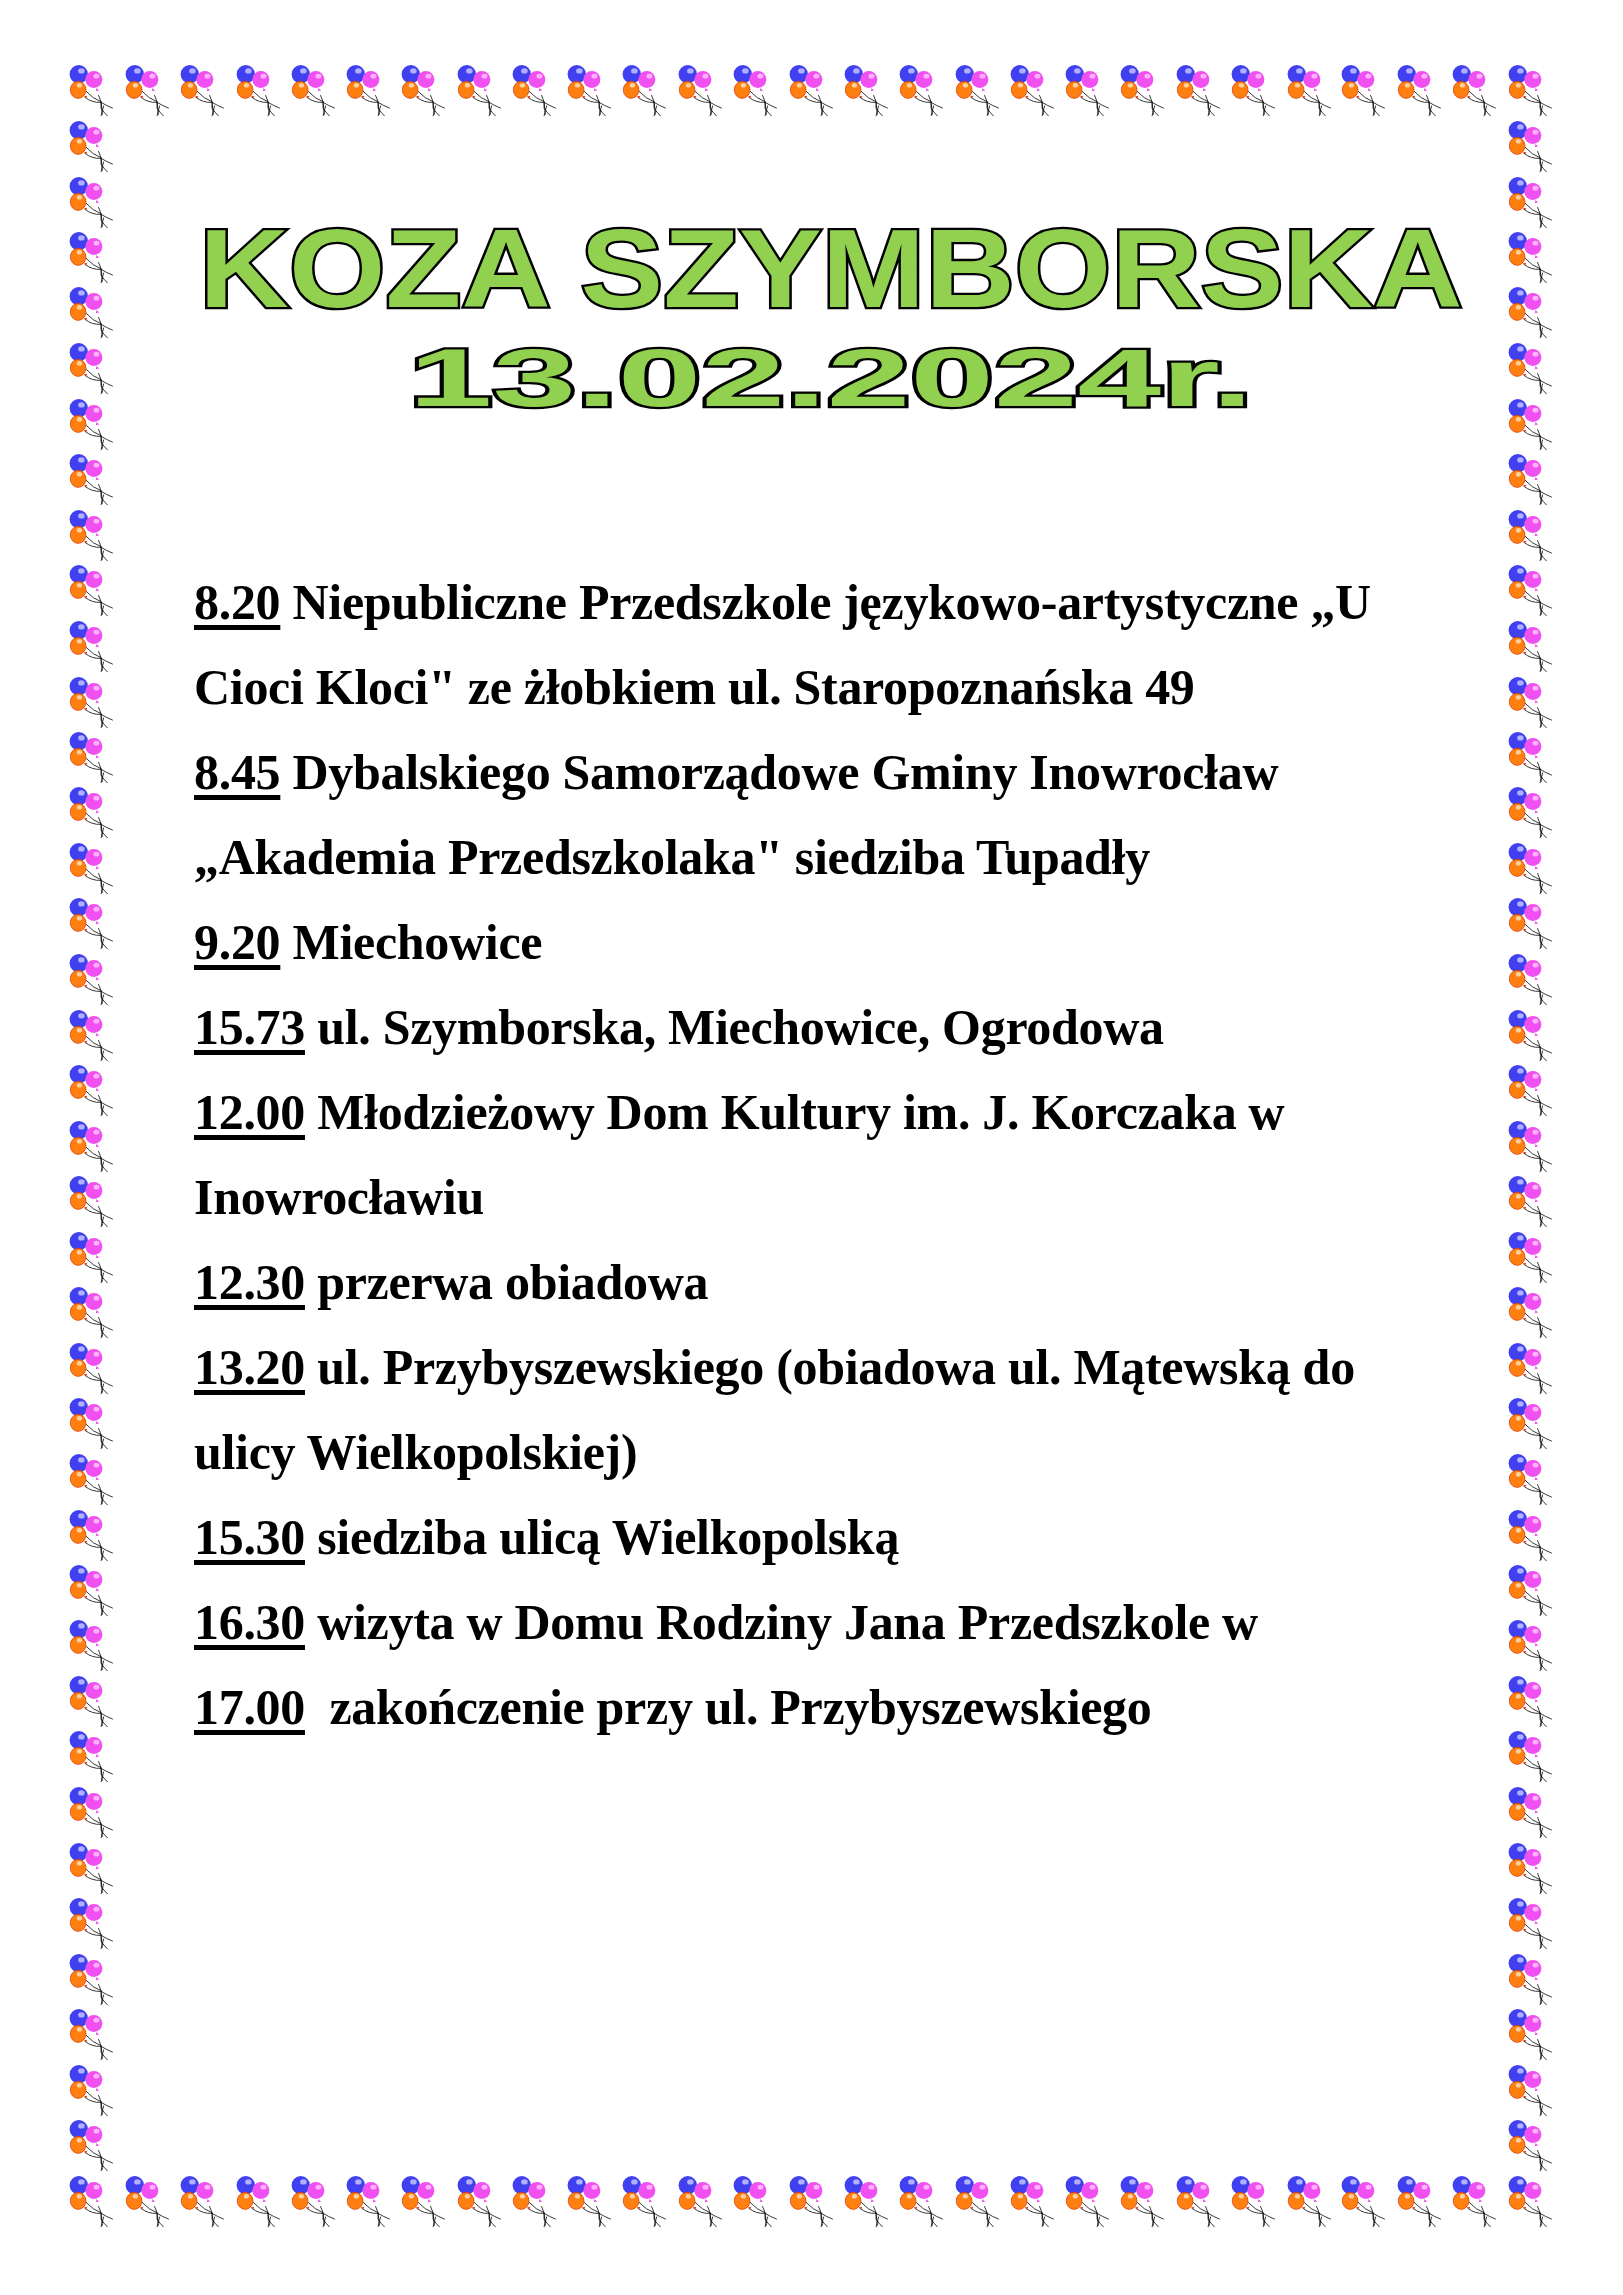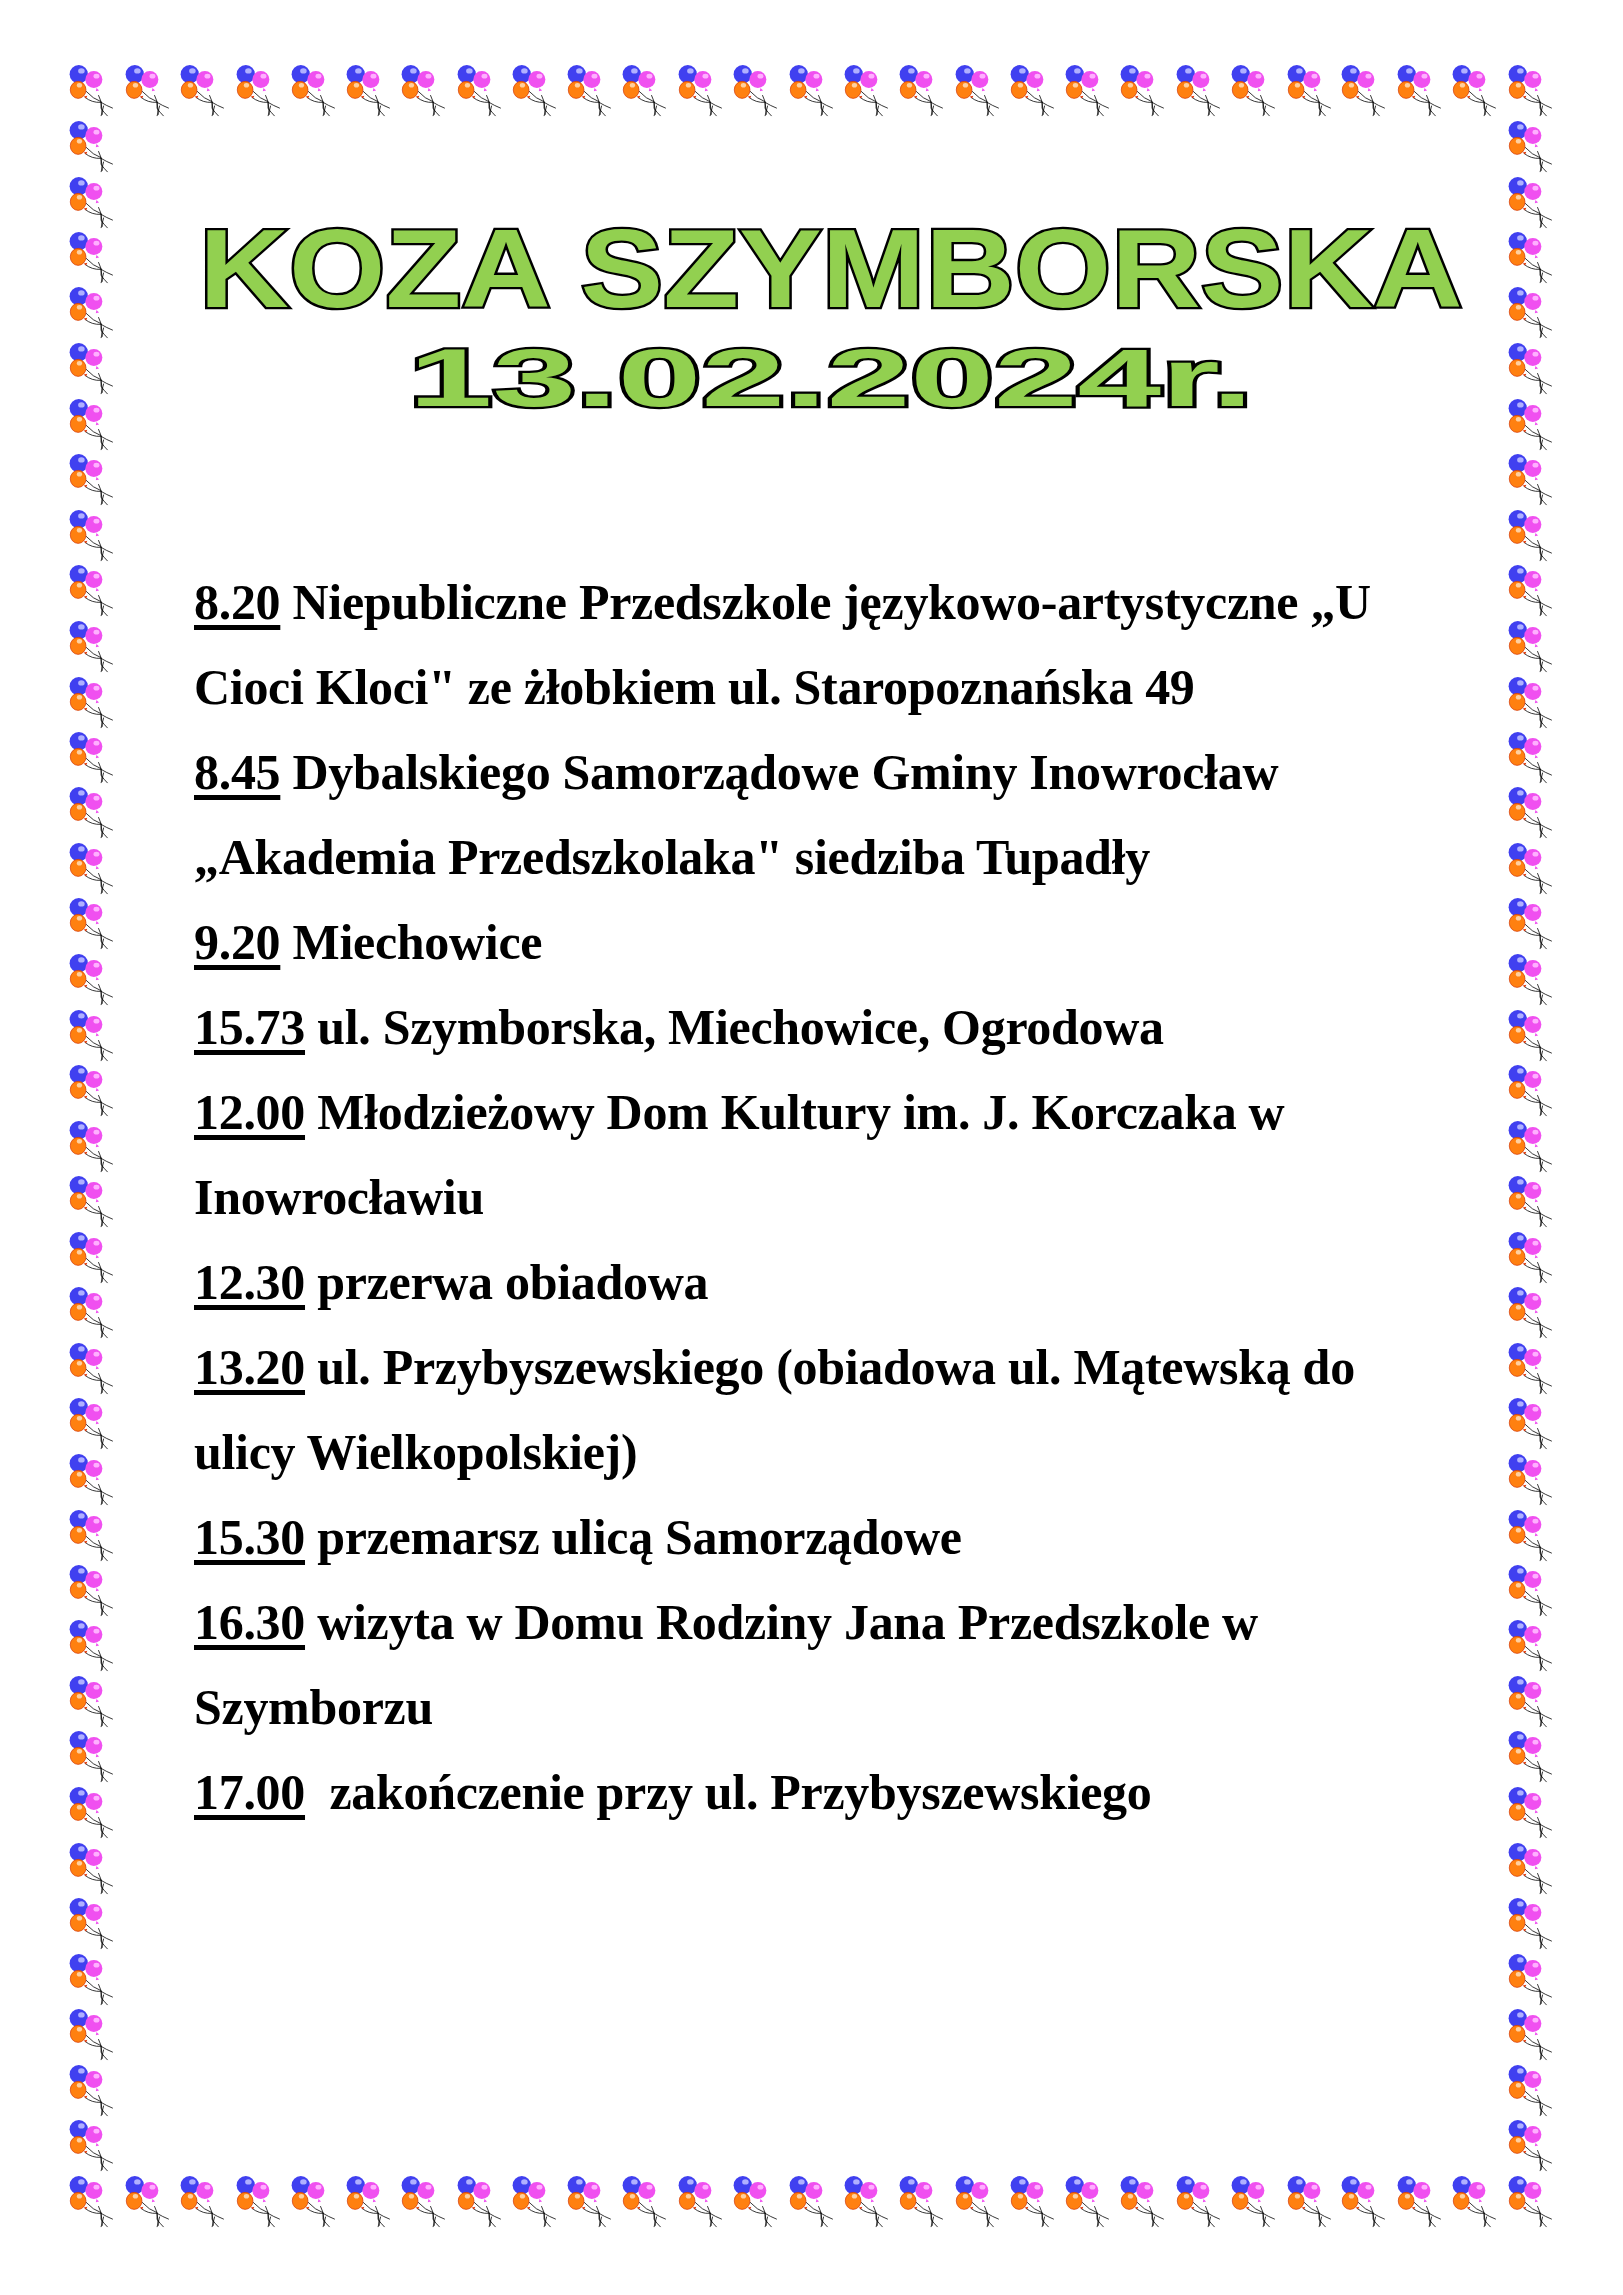--- a/index.html
+++ b/index.html
@@ -2097,19 +2097,18 @@
       <div class="line">Cioci Kloci" ze żłobkiem ul. Staropoznańska 49</div>
       <div class="line"><span class="time">8.45</span><span> Dybalskiego Samorządowe Gminy Inowrocław</span></div>
       <div class="line">„Akademia Przedszkolaka" siedziba Tupadły</div>
       <div class="line"><span class="time">9.20</span><span> Miechowice</span></div>
       <div class="line"><span class="time">15.73</span><span> ul. Szymborska, Miechowice, Ogrodowa</span></div>
       <div class="line"><span class="time">12.00</span><span> Młodzieżowy Dom Kultury im. J. Korczaka w</span></div>
       <div class="line">Inowrocławiu</div>
       <div class="line"><span class="time">12.30</span><span> przerwa obiadowa</span></div>
       <div class="line"><span class="time">13.20</span><span> ul. Przybyszewskiego (obiadowa ul. Mątewską do</span></div>
       <div class="line">ulicy Wielkopolskiej)</div>
-      <div class="line"><span class="time">15.30</span><span> przemarsz ulicą Samorządowe</span></div>
+      <div class="line"><span class="time">15.30</span><span> siedziba ulicą Wielkopolską</span></div>
       <div class="line"><span class="time">16.30</span><span> wizyta w Domu Rodziny Jana Przedszkole w</span></div>
-      <div class="line">Szymborzu</div>
       <div class="line"><span class="time">17.00</span><span>  zakończenie przy ul. Przybyszewskiego</span></div>
     </div>
 </div>
 
 
 </body></html>

